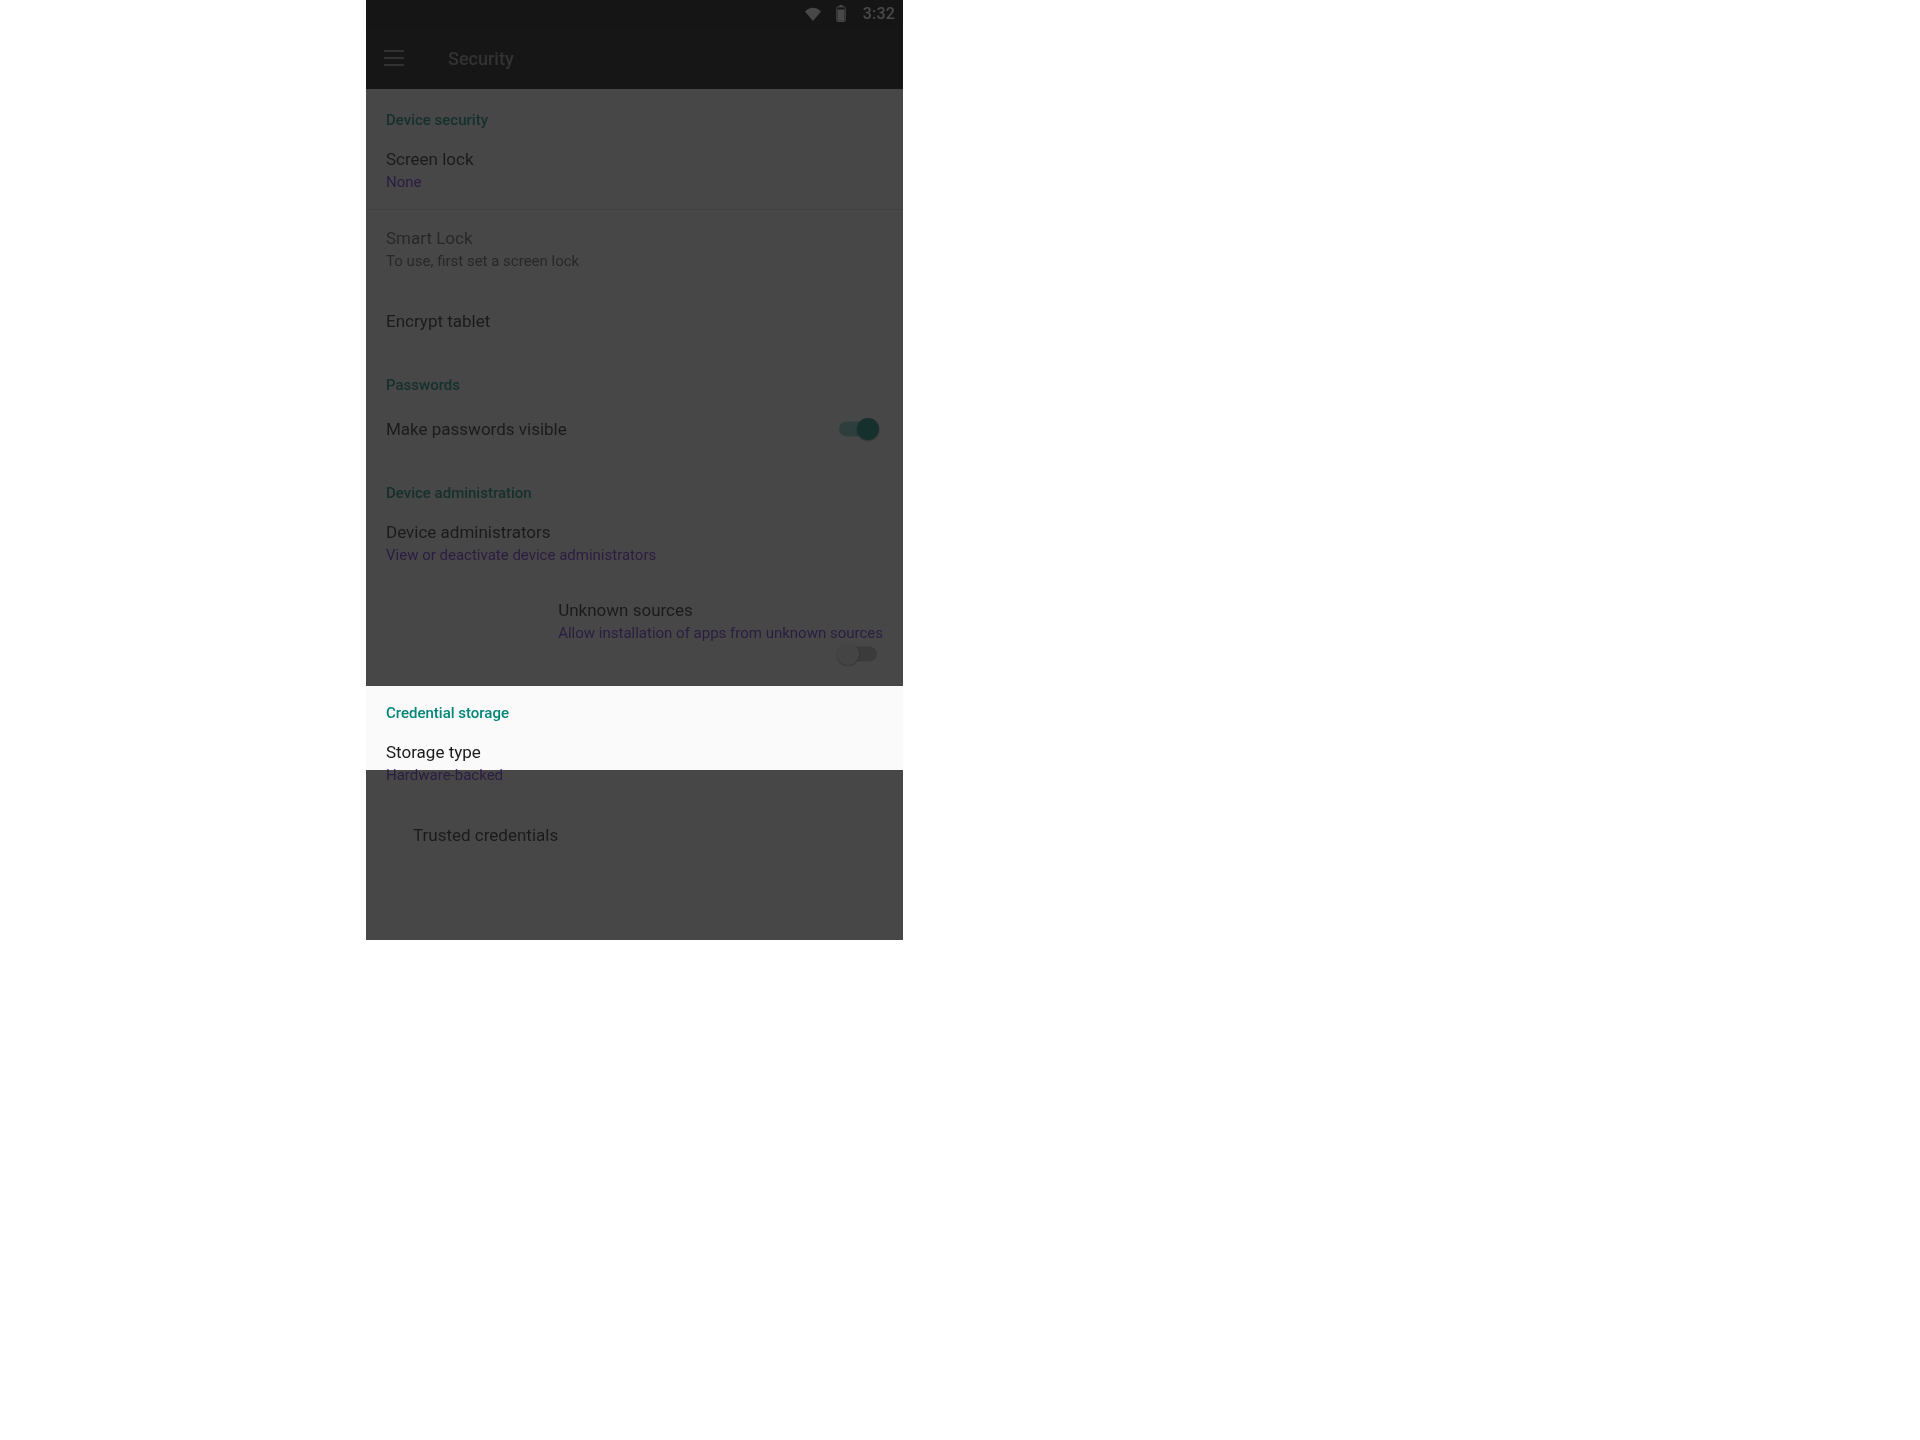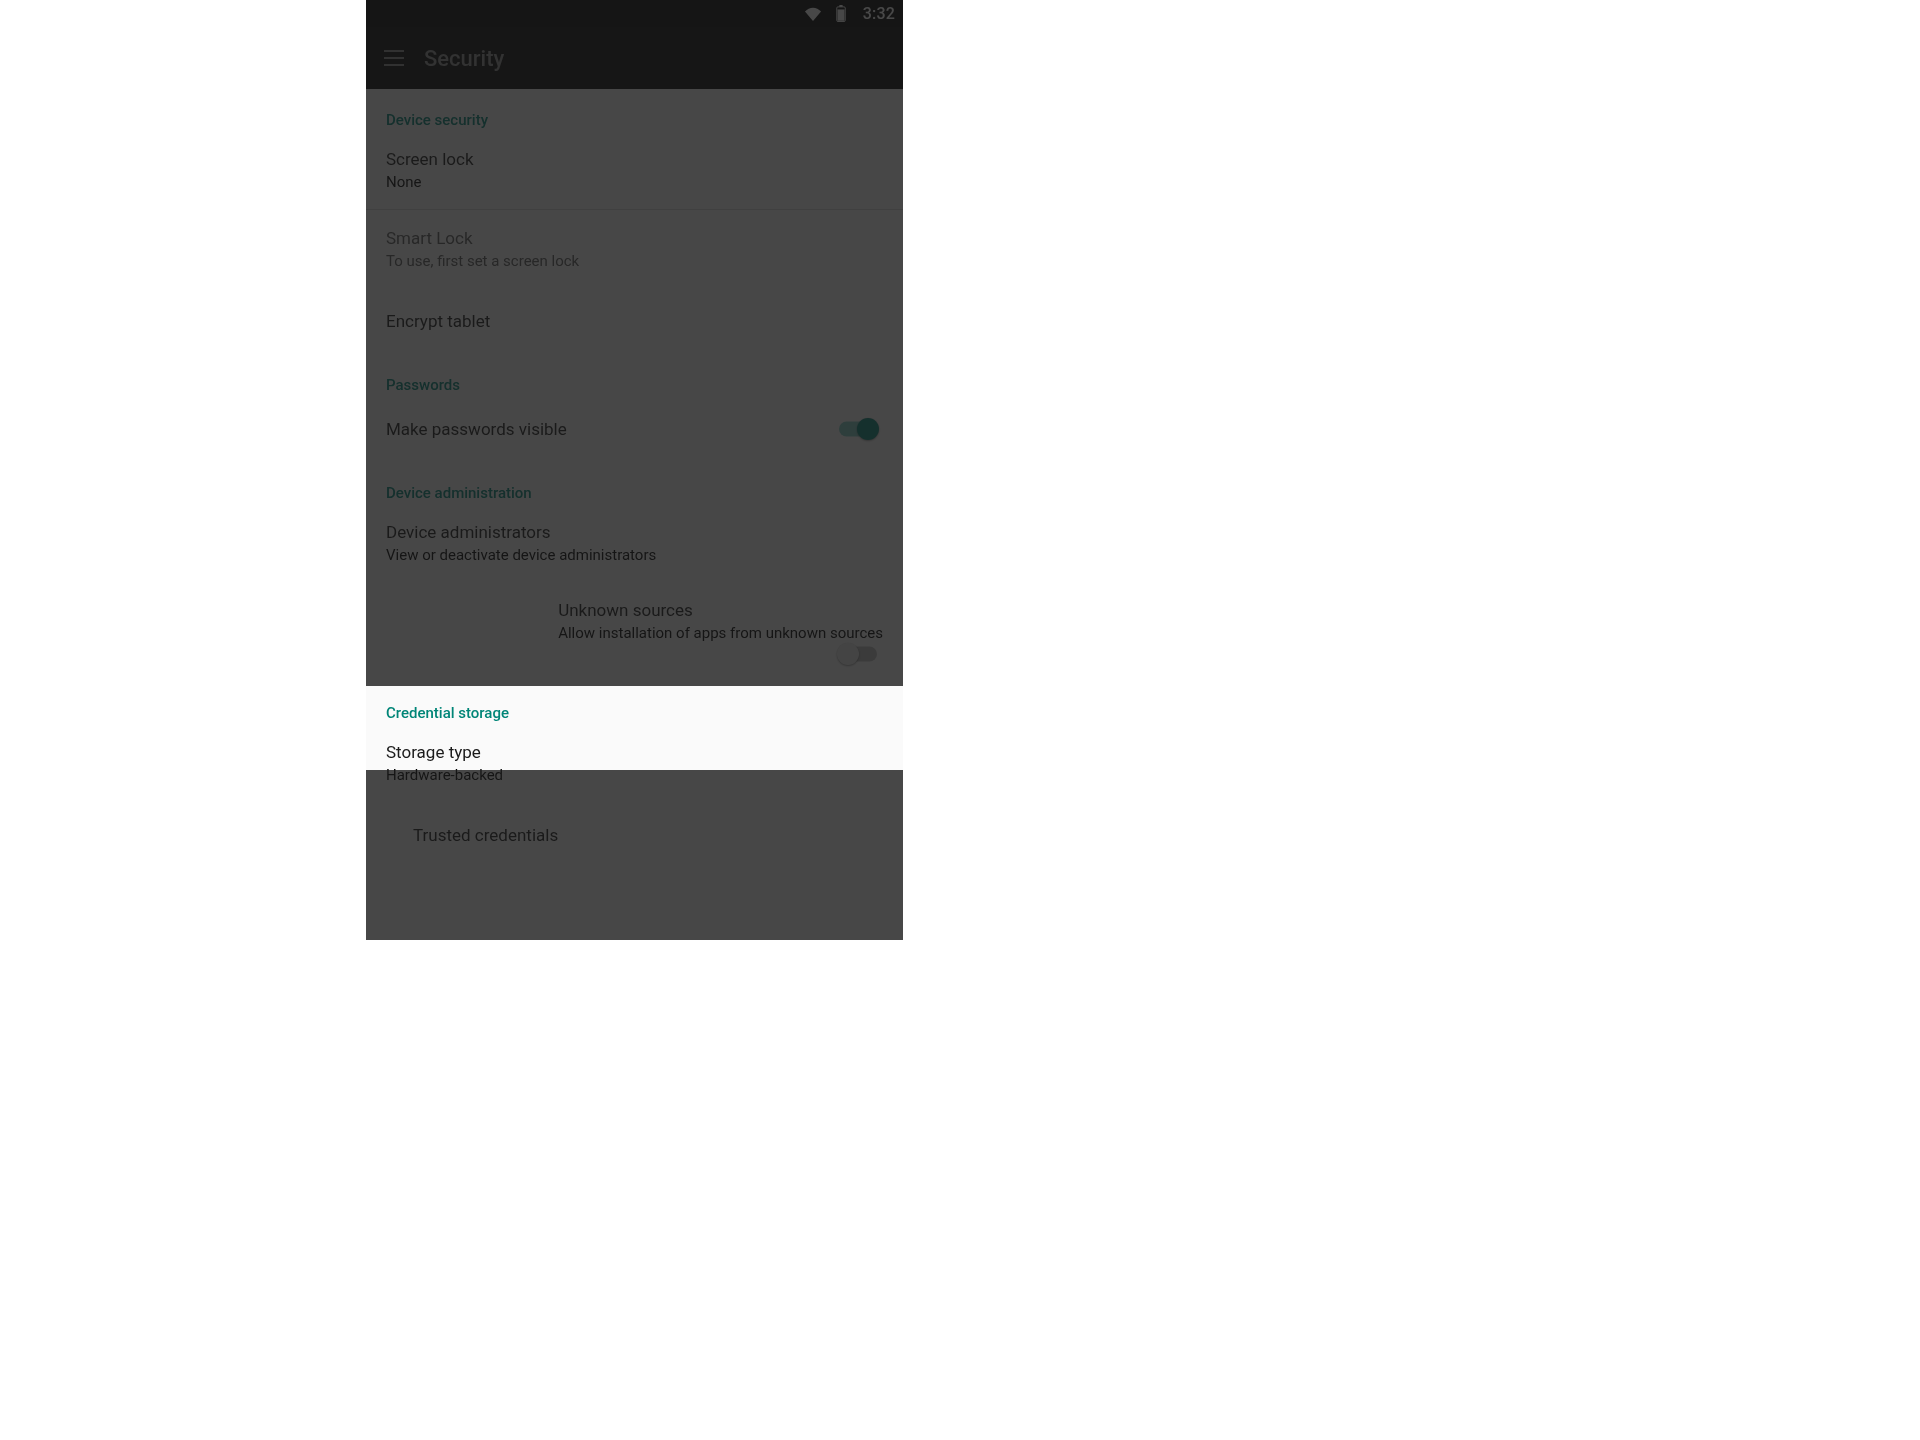--- a/index.html
+++ b/index.html
@@ -62,23 +62,23 @@
     gap: 5px;
   }
   .hamburger span {
     display: block;
     height: 2px;
     width: 20px;
     background: #8e8e8e;
   }
   .appbar-title {
     color: #8f8f8f;
-    font-size: 22px;
+    font-size: 18px;
     font-weight: 500;
-    margin-left: 16px;
+    margin-left: 40px;
   }
 
   
   .list { position: relative; }
 
   .section-header {
     height: 42px;
     display: flex;
     align-items: flex-end;
     padding: 8px 20px 2px 20px;
@@ -94,21 +94,21 @@
     display: flex;
     align-items: flex-end;
   }
   .row .texts { flex: 1; min-width: 0; }
   .row .title {
     color: #1b1b1b;
     font-size: 17px;
     line-height: 22px;
   }
   .row .subtitle {
-    color: #000000;
+    color: #6d28d9;
     font-size: 15px;
     line-height: 19px;
     margin-top: 3px;
   }
   .row.disabled .title { color: #5d5d5d; }
   .row.disabled .subtitle { color: #5a5a5a; }
 
   .row.single { padding-top: 22px; padding-bottom: 22px; }
 
   .divider {

